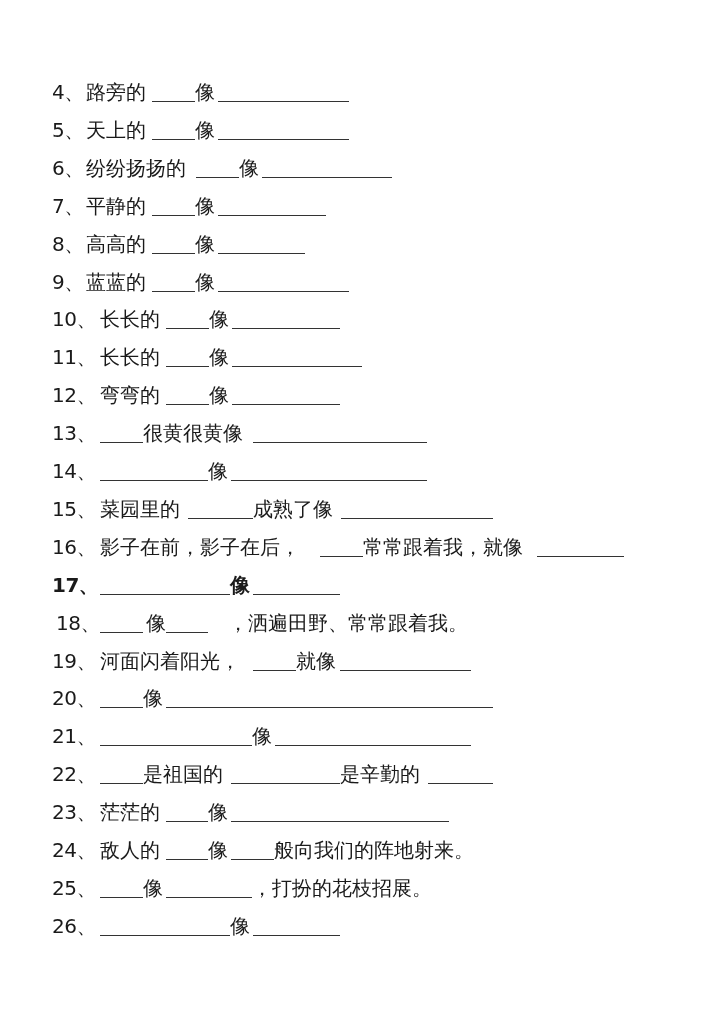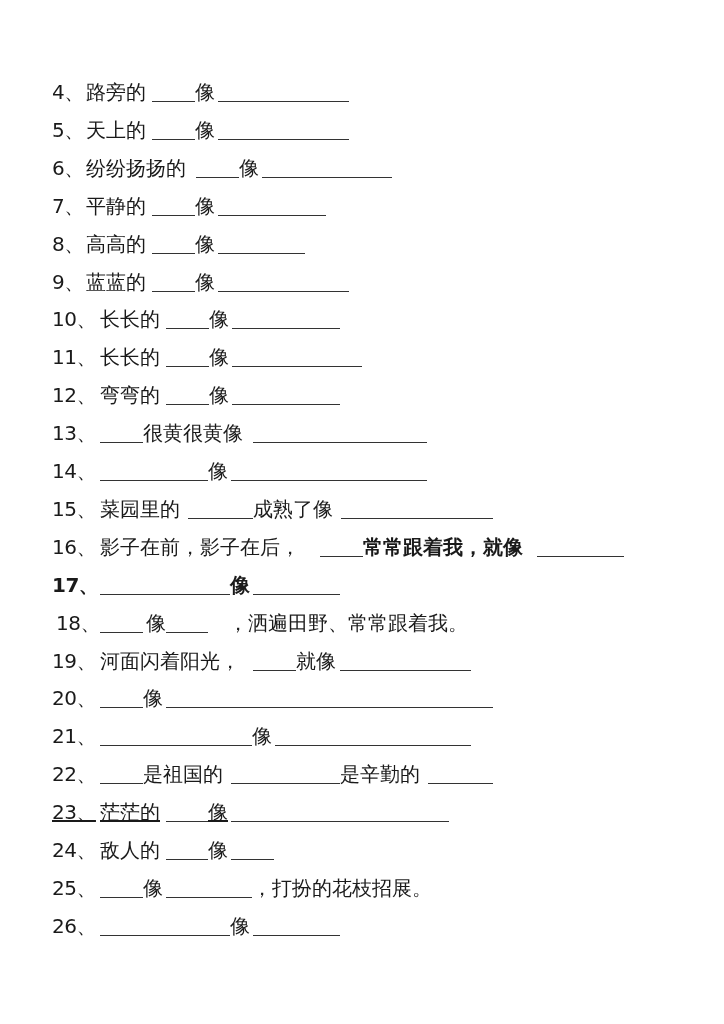--- a/index.html
+++ b/index.html
@@ -96,21 +96,21 @@
       <span class="num">15、</span>
       <span class="seg" style="min-width: 88px;">菜园里的</span>
       <span class="blank" style="width: 65px;"></span>
       <span class="seg" style="min-width: 88px;">成熟了像</span>
       <span class="blank" style="width: 152px;"></span>
     </div>
     <div class="row" style="top: 529.8px;">
       <span class="num">16、</span>
       <span class="seg" style="min-width: 220px; margin-top: 11px;">影子在前，影子在后，</span>
       <span class="blank" style="width: 43px;"></span>
-      <span class="seg" style="min-width: 174px; font-weight: bold;">常常跟着我，就像</span>
+      <span class="seg" style="min-width: 174px;">常常跟着我，就像</span>
       <span class="blank" style="width: 87px;"></span>
     </div>
     <div class="row" style="top: 567.7px; font-weight: bold;">
       <span class="num">17、</span>
       <span class="blank" style="width: 130px;"></span>
       <span class="seg" style="min-width: 23px;">像</span>
       <span class="blank" style="width: 87px;"></span>
     </div>
     <div class="row" style="top: 605.6px; text-align: right;">
       <span class="num">18、</span>
@@ -139,33 +139,34 @@
       <span class="blank" style="width: 196px;"></span>
     </div>
     <div class="row" style="top: 757.2px;">
       <span class="num">22、</span>
       <span class="blank" style="width: 43px;"></span>
       <span class="seg" style="min-width: 88px;">是祖国的</span>
       <span class="blank" style="width: 109px;"></span>
       <span class="seg" style="min-width: 88px; margin-top: 8px;">是辛勤的</span>
       <span class="blank" style="width: 65px;"></span>
     </div>
-    <div class="row" style="top: 795.1px; text-decoration: underline;">
+    <div class="row" style="top: 795.1px;">
       <span class="num">23、</span>
       <span class="seg" style="min-width: 66px;">茫茫的</span>
       <span class="blank" style="width: 42px;"></span>
       <span class="seg" style="min-width: 23px;">像</span>
       <span class="blank" style="width: 218px;"></span>
     </div>
     <div class="row" style="top: 833px;">
       <span class="num">24、</span>
       <span class="seg" style="min-width: 66px;">敌人的</span>
       <span class="blank" style="width: 42px;"></span>
       <span class="seg" style="min-width: 23px;">像</span>
       <span class="blank" style="width: 43px;"></span>
+      <span class="seg" style="min-width: 220px;">般向我们的阵地射来。</span>
     </div>
     <div class="row" style="top: 870.9px;">
       <span class="num">25、</span>
       <span class="blank" style="width: 43px;"></span>
       <span class="seg" style="min-width: 23px;">像</span>
       <span class="blank" style="width: 86px;"></span>
       <span class="seg" style="min-width: 200px;">，打扮的花枝招展。</span>
     </div>
     <div class="row" style="top: 908.8px;">
       <span class="num">26、</span>

